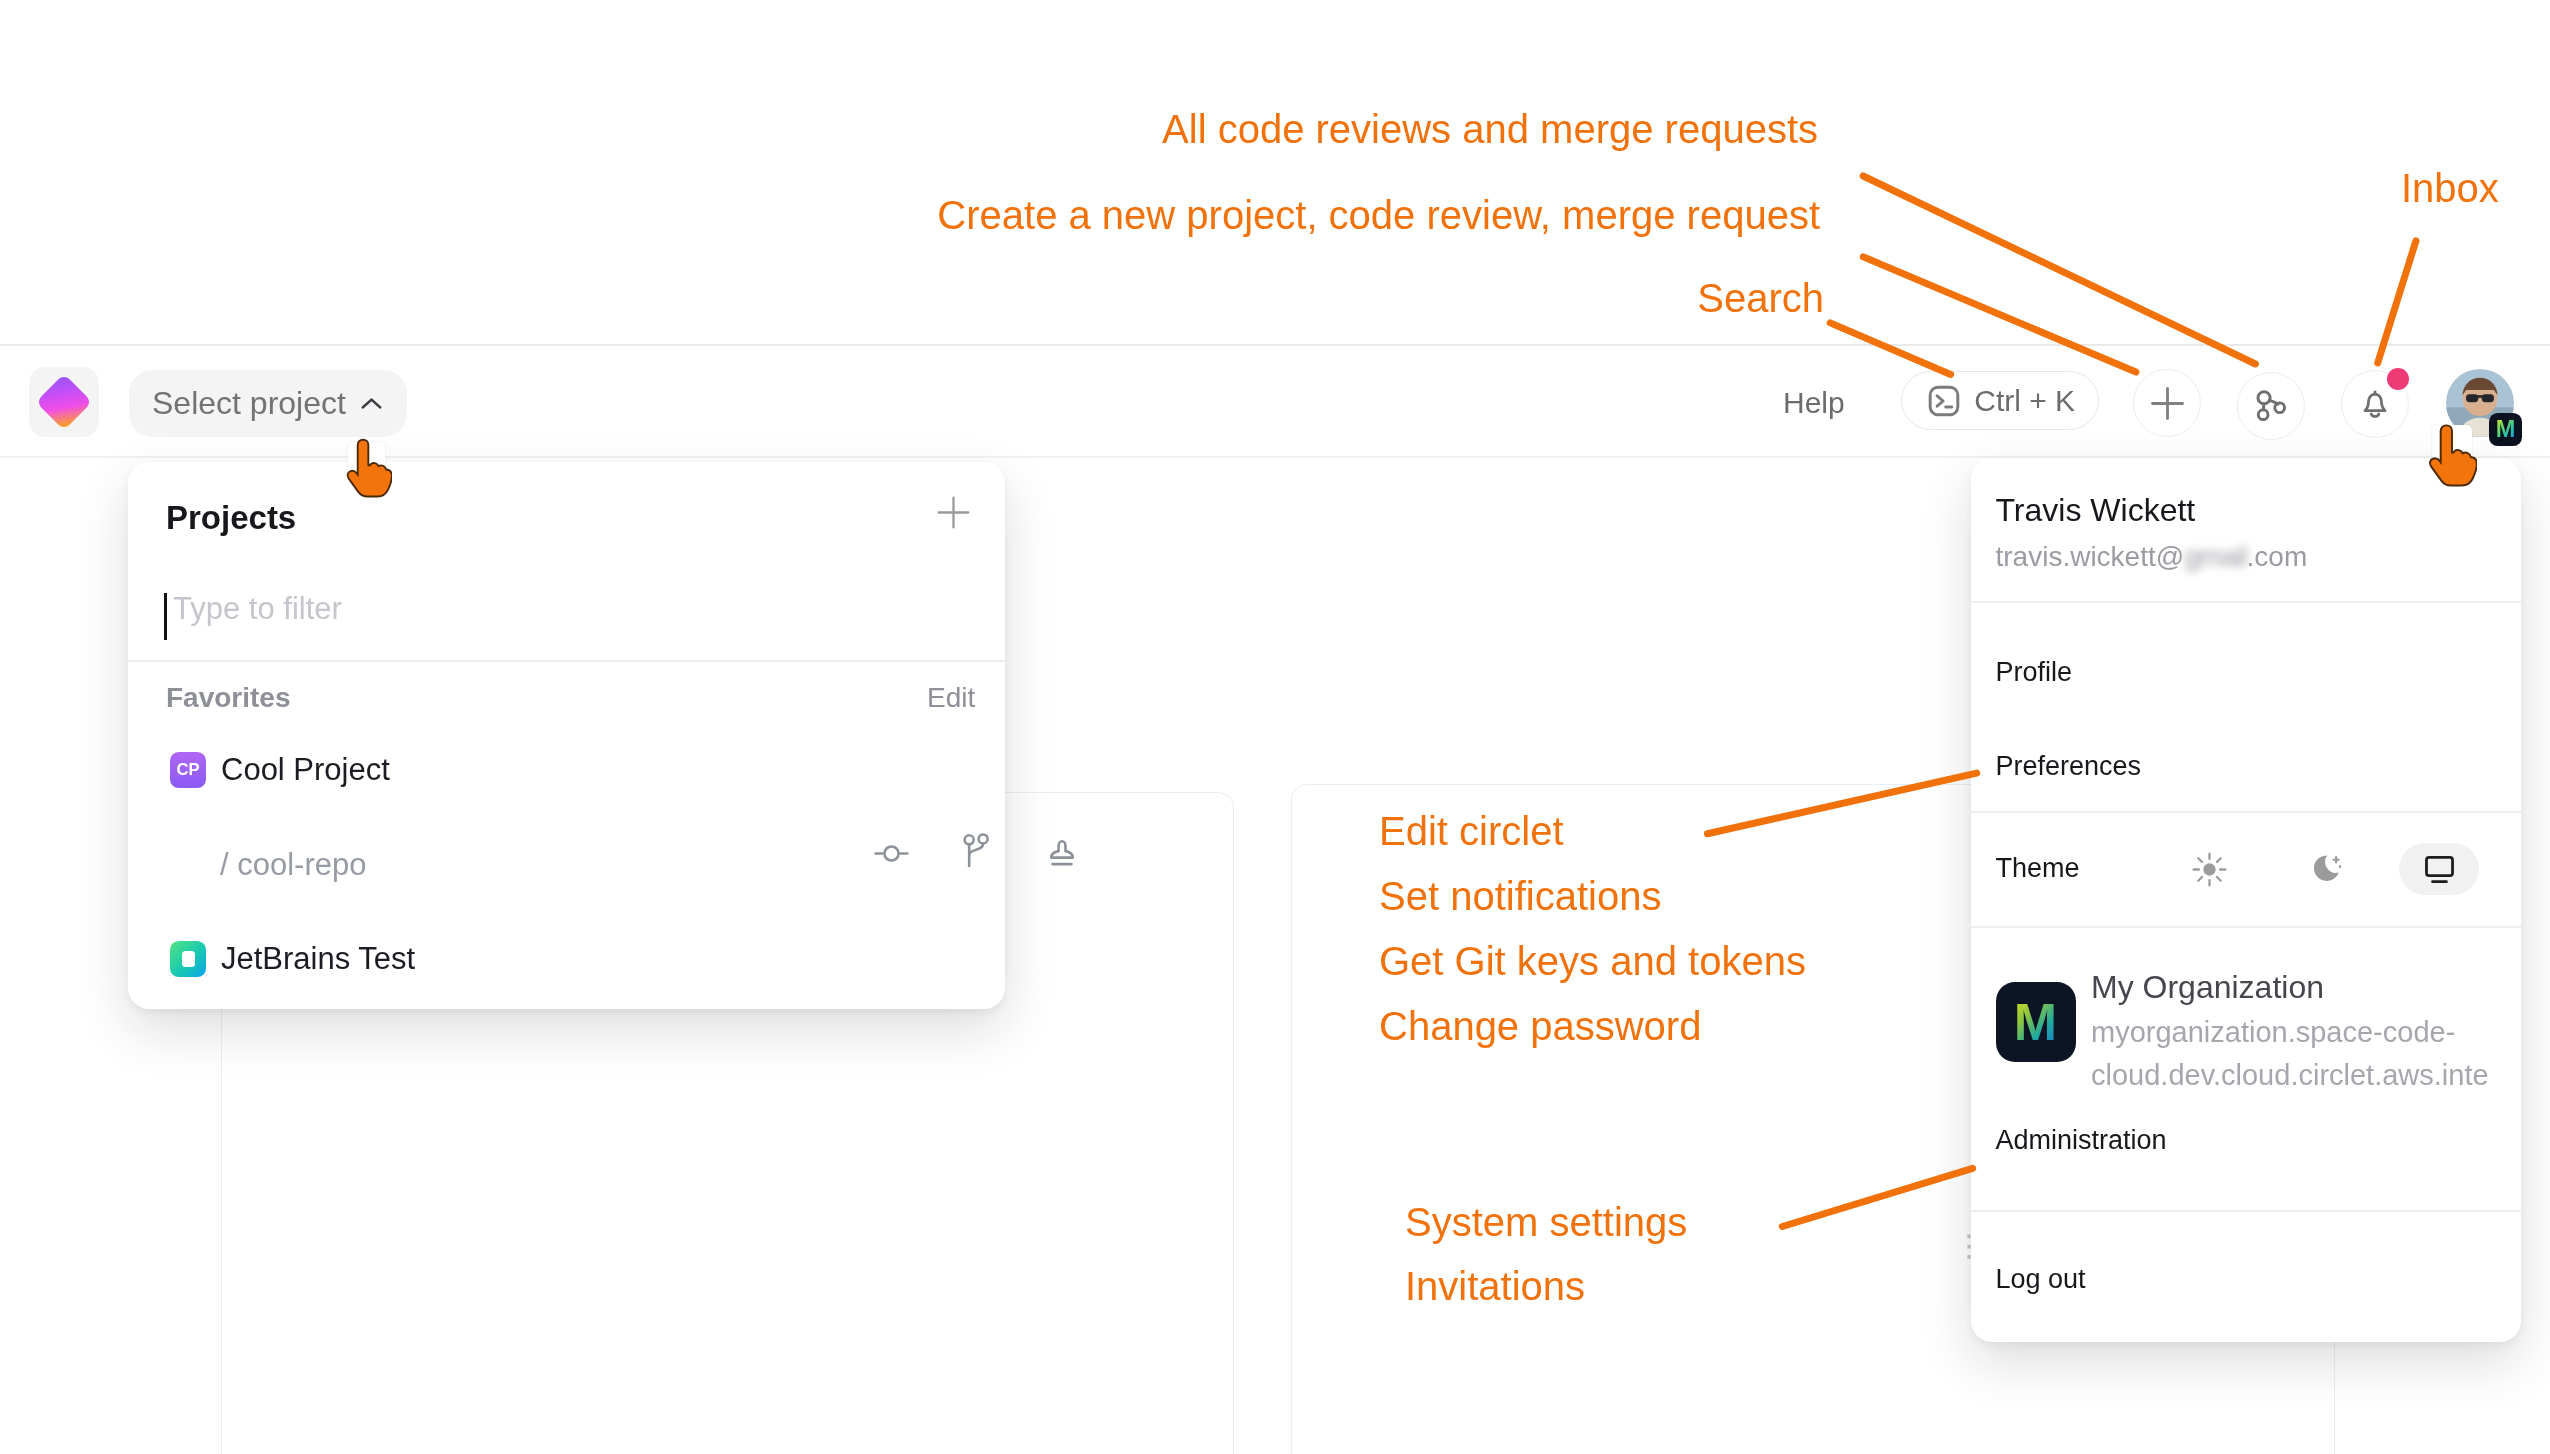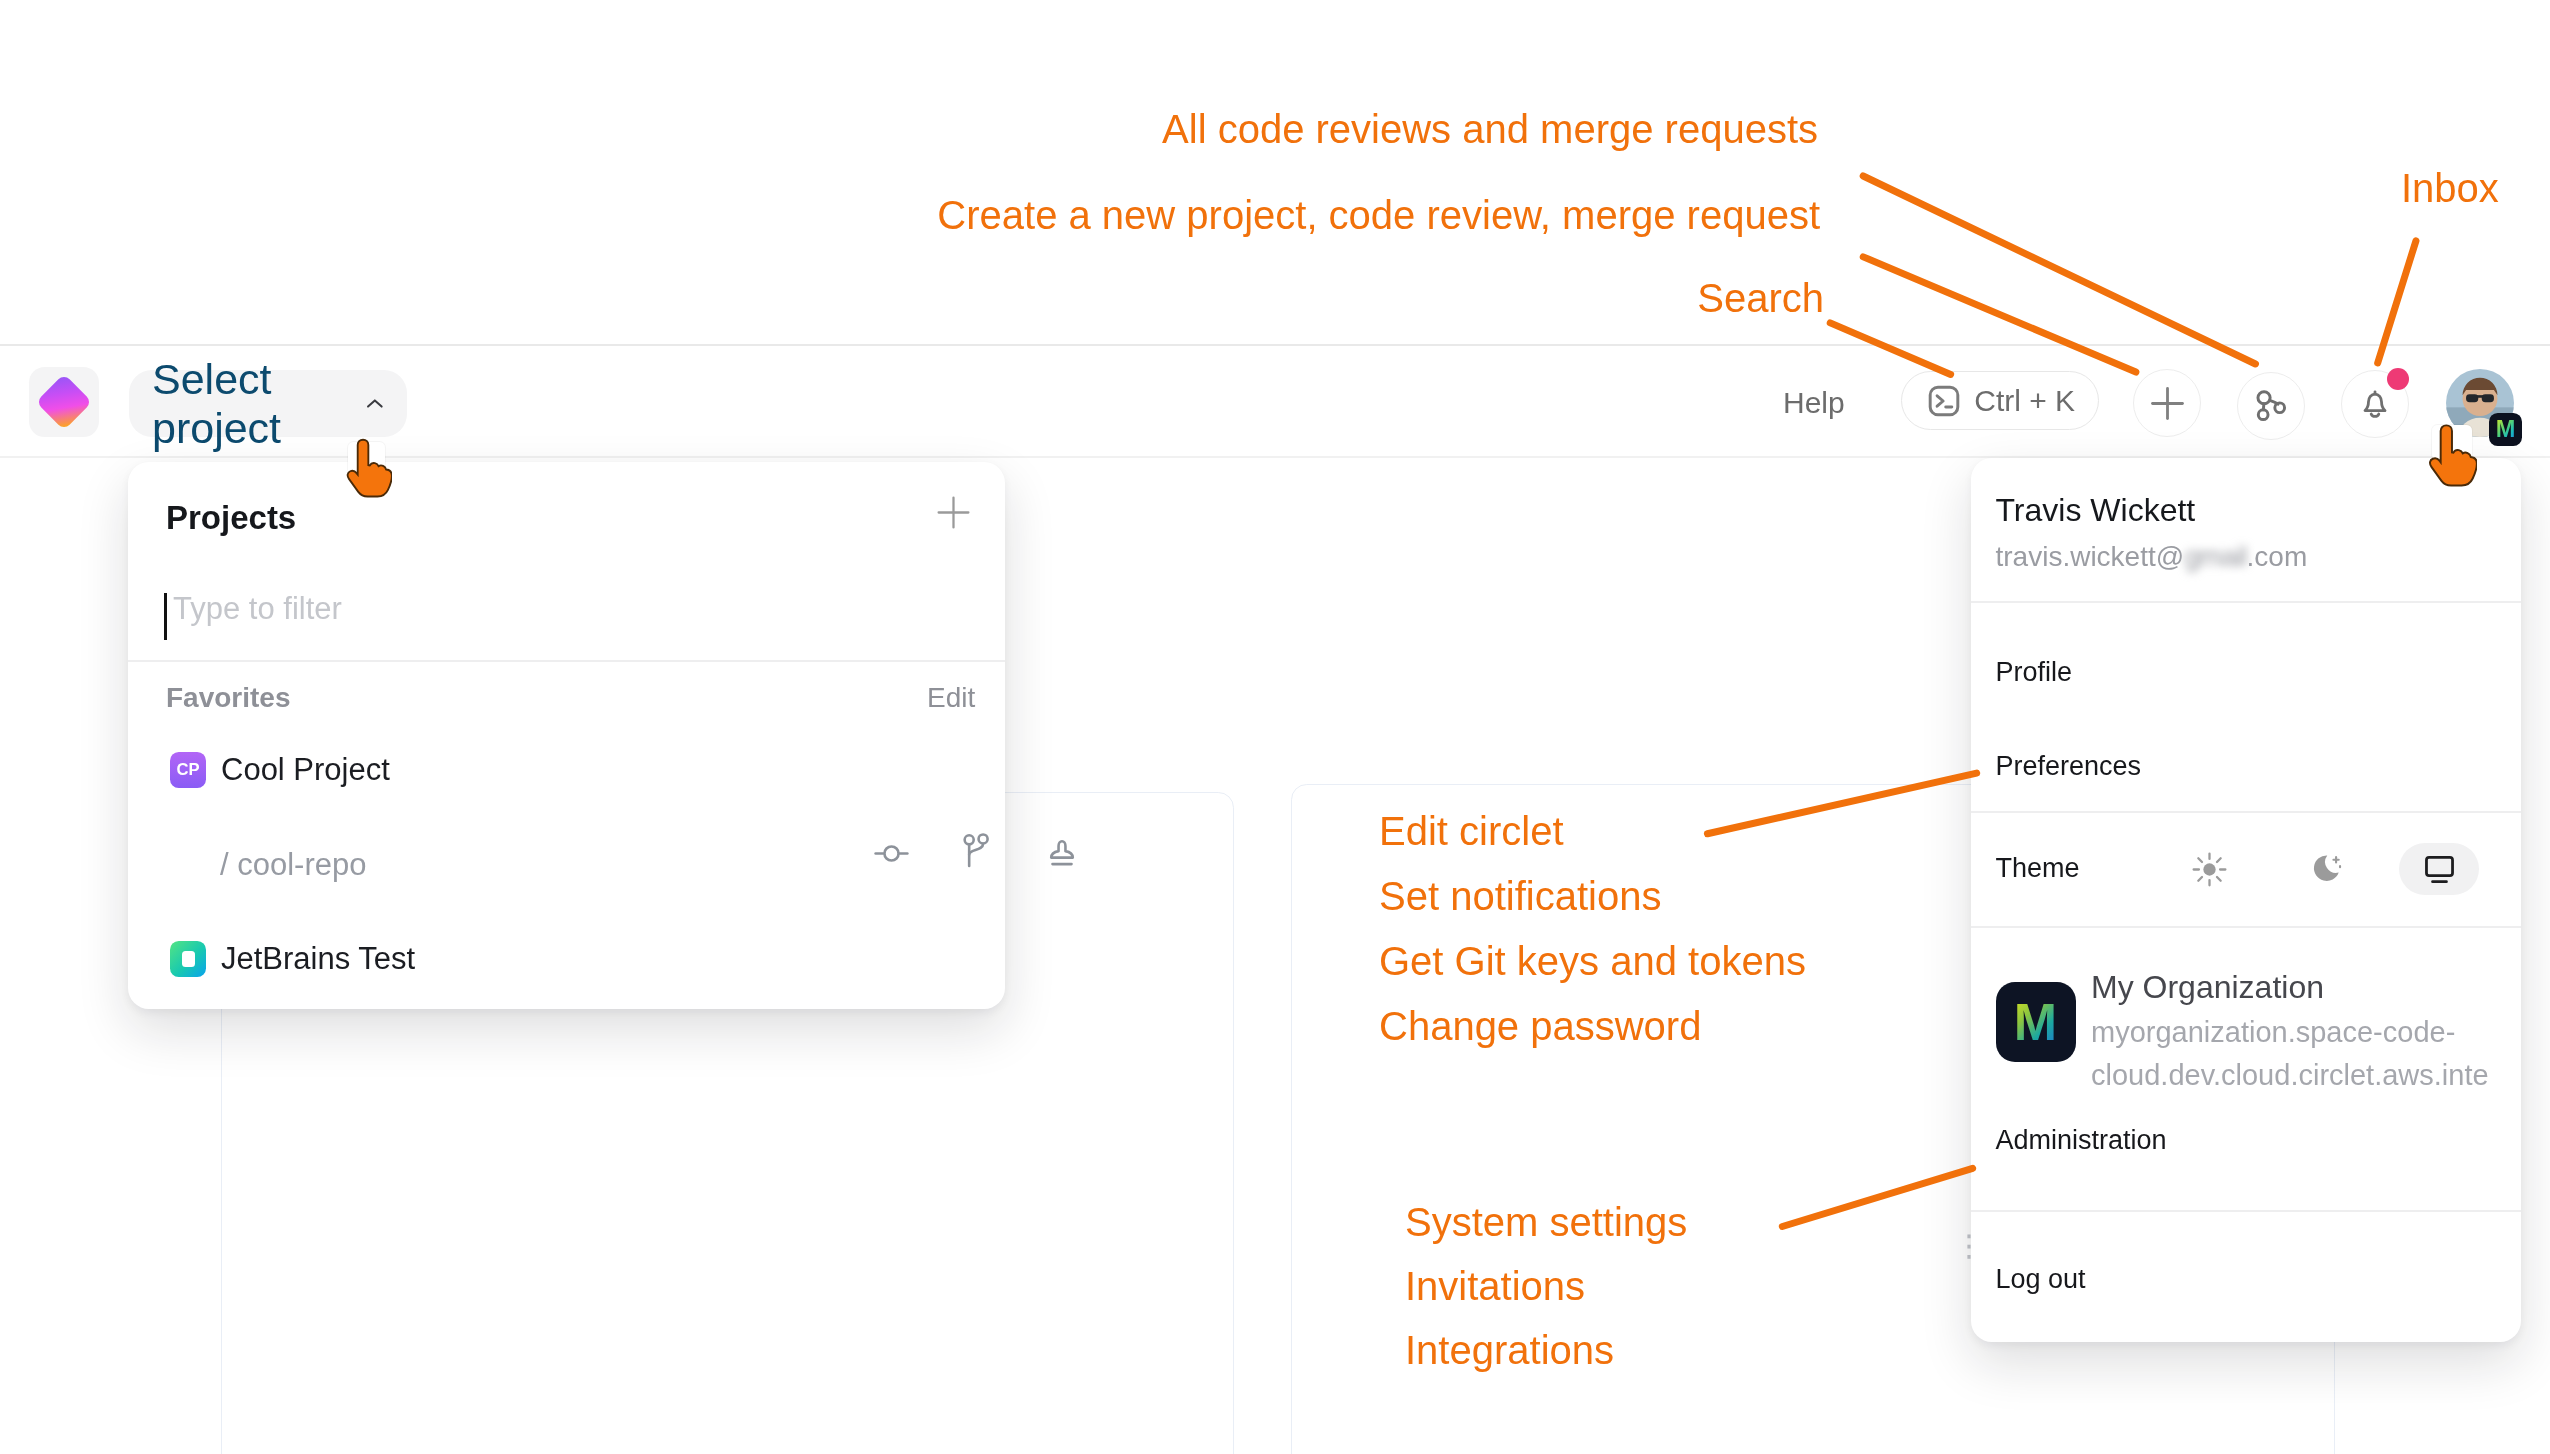--- a/index.html
+++ b/index.html
@@ -11,21 +11,21 @@
   .topline{left:0;top:344px;width:2550px;height:1.7px;background:#e9e9e9;}
   .headerline{left:0;top:456px;width:2550px;height:1.7px;background:#f1f1f1;}
 
   .logo-tile{left:29px;top:367px;width:70px;height:70px;border-radius:15.7px;background:#f4f4f5;
              display:flex;align-items:center;justify-content:center;}
   .diamond{width:40px;height:40px;border-radius:7.9px;transform:rotate(45deg);
            background:linear-gradient(125deg,#9a55f7 5%,#c84ef5 35%,#f04ee8 60%,#ffb300 100%);}
 
   .select-pill{left:129px;top:370px;width:278px;height:67px;border-radius:23px;background:#f4f4f5;
                display:flex;align-items:center;gap:14px;padding:0 23px;box-sizing:border-box;cursor:pointer;}
-  .select-pill span{font-size:43px;color:#0c4a6e;}
+  .select-pill span{font-size:32px;color:#737373;}
 
   .help{left:1783px;top:386px;font-size:30px;color:#6c6c6c;cursor:pointer;}
 
   .ctrlk{left:1901px;top:371px;width:198px;height:59px;border-radius:34px;border:1.7px solid #e7e7e7;
          background:#fff;display:flex;align-items:center;justify-content:center;gap:11.4px;box-sizing:border-box;cursor:pointer;}
   .ctrlk .kbd{font-size:30px;color:#6c6c6c;}
 
   .circle-btn{width:68px;height:68px;border-radius:50%;border:1.7px solid #ededed;background:#fff;
               display:flex;align-items:center;justify-content:center;box-sizing:border-box;cursor:pointer;}
   .notif-dot{left:2387px;top:368px;width:22px;height:22px;border-radius:50%;background:#ee3a75;}
@@ -287,21 +287,20 @@
   <div class="abs ann ann-block" style="left:1379px;top:799px;">
     <div>Edit circlet</div>
     <div>Set notifications</div>
     <div>Get Git keys and tokens</div>
     <div>Change password</div>
   </div>
 
   <div class="abs ann ann-block" style="left:1405px;top:1190px;line-height:64px;">
     <div>System settings</div>
     <div>Invitations</div>
-    <div>Integrations</div>
   </div>
 
   <div class="ann-line" style="left:1860px;top:171px;width:442px;transform:rotate(25.6deg);"></div>
   <div class="ann-line" style="left:1860px;top:252px;width:303px;transform:rotate(22.9deg);"></div>
   <div class="ann-line" style="left:1827px;top:318px;width:138px;transform:rotate(23.2deg);"></div>
   <div class="ann-line" style="left:2417px;top:234px;width:135px;transform:rotate(107.4deg);"></div>
   <div class="ann-line" style="left:1704px;top:831px;width:283px;transform:rotate(-12.7deg);"></div>
   <div class="ann-line" style="left:1779px;top:1224px;width:206px;transform:rotate(-17deg);"></div>
 
   <div class="abs cursor" style="left:341px;top:435px;">

